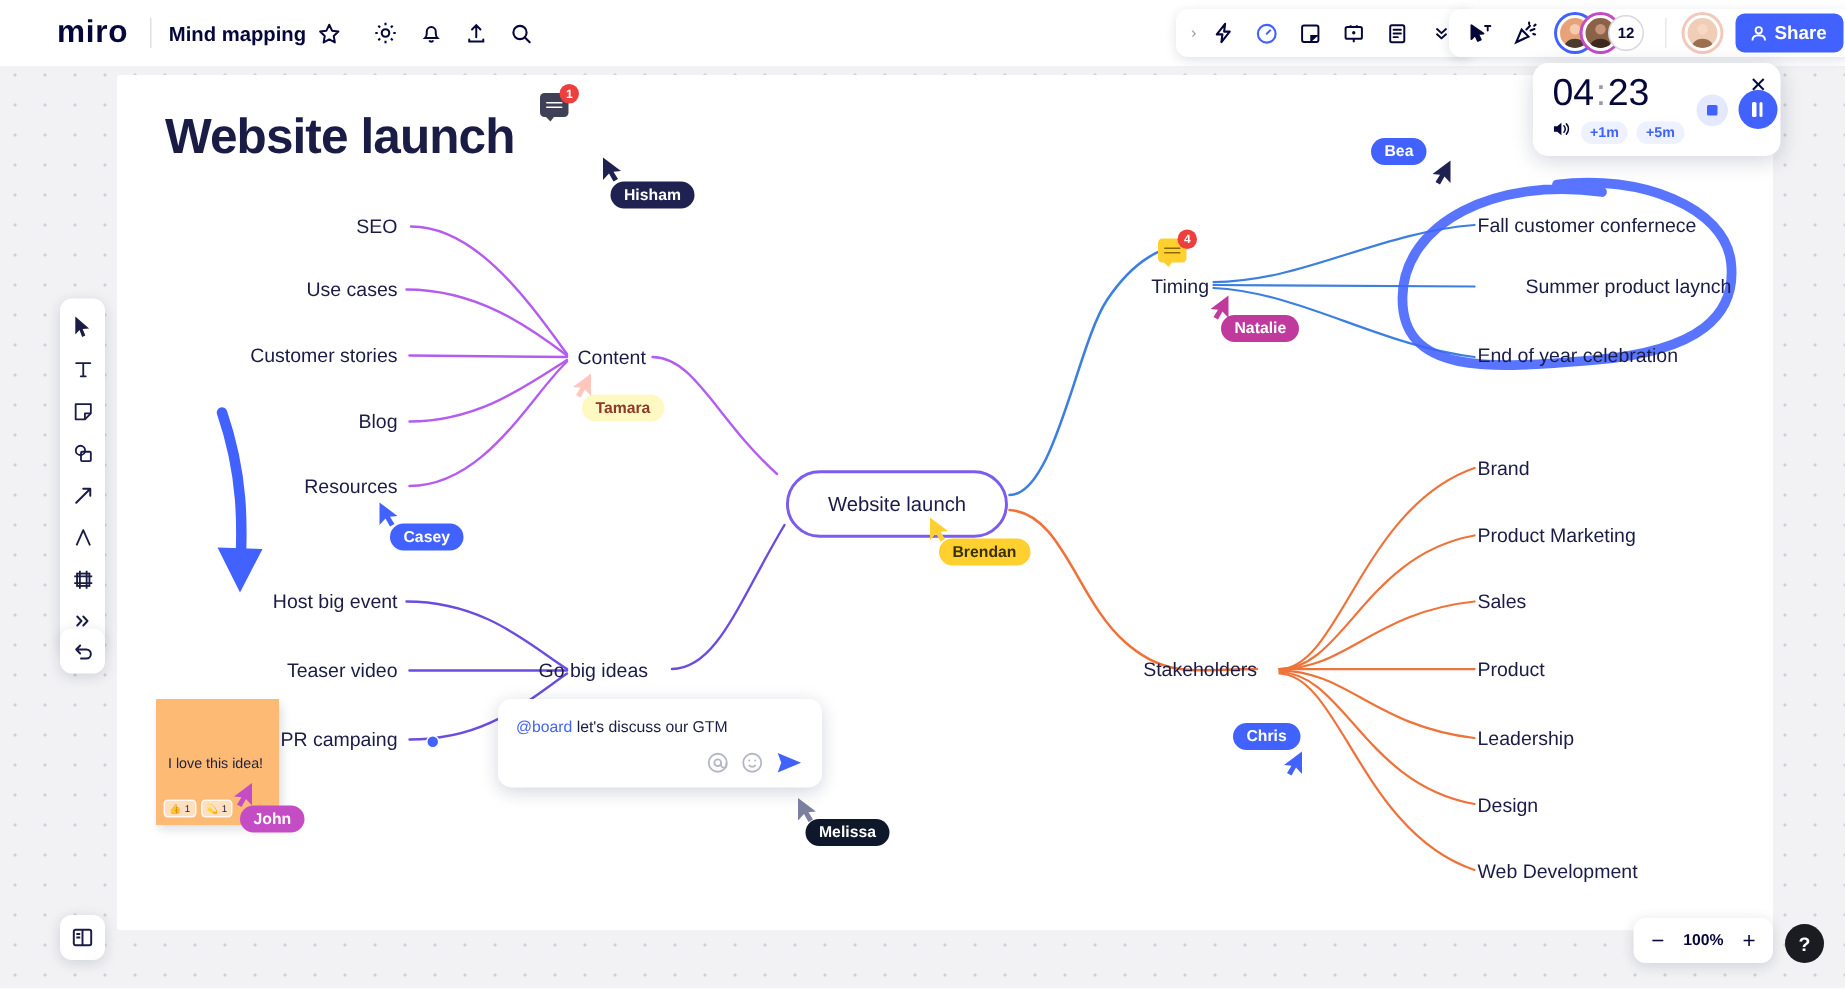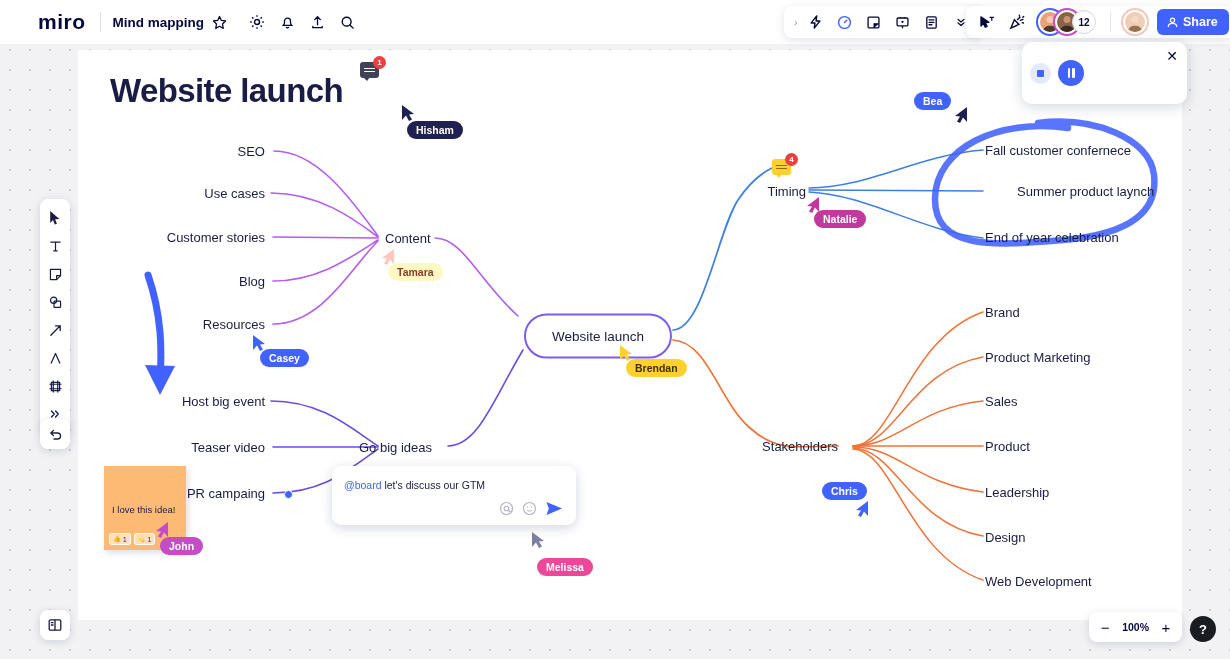--- a/index.html
+++ b/index.html
@@ -237,21 +237,21 @@
   }
   .bub-dark { background: #3f4157; }
   .bub-dark::after { border-top: 4px solid #3f4157; }
   .bub-dark .ln { background: #ffffff; }
   .bub-yellow { background: #ffd02e; }
   .bub-yellow::after { border-top: 4px solid #ffd02e; }
   .bub-yellow .ln { background: #8a6a00; }
 
   
   .comment-box {
-    position: absolute; left: 332px; top: 466px; width: 244px; height: 59px;
+    position: absolute; left: 332px; top: 466px; width: 216px; height: 59px;
     background: #ffffff; border-radius: 9px;
     box-shadow: 0 3px 12px rgba(9,30,66,.18);
     z-index: 19;
   }
   .comment-box .ctext {
     position: absolute; left: 12px; top: 13px; font-size: 10.5px; color: #1a1c45;
   }
   .comment-box .ctext .mention { color: #4262ff; }
   .comment-box .cicons {
     position: absolute; right: 12px; bottom: 8px; display: flex; align-items: center; gap: 8px;
@@ -443,21 +443,21 @@
     <svg class="arrow" width="14" height="18" viewBox="0 0 14 18">
       <path d="M13,1 L13,16 L9,11.6 L6,17 L3,15.4 L6,10.5 L1,10 Z" fill="#c44cc4"></path>
     </svg>
     <div class="tag" style="left:5px; top:16px; background:#c44cc4;">John</div>
   </div>
 
   <div class="cursor" style="left:531px; top:531px;">
     <svg class="arrow" width="14" height="18" viewBox="0 0 14 18">
       <path d="M1,1 L1,16 L5,11.6 L8,17 L11,15.4 L8,10.5 L13,10 Z" fill="#7c7f9e"></path>
     </svg>
-    <div class="tag" style="left:6px; top:27px; background:#ec4899;">Melissa</div>
+    <div class="tag" style="left:6px; top:15px; background:#0f172a;">Melissa</div>
   </div>
 
   <div class="cursor" style="left:954px; top:106px;">
     <svg class="arrow" width="14" height="18" viewBox="0 0 14 18">
       <path d="M13,1 L13,16 L9,11.6 L6,17 L3,15.4 L6,10.5 L1,10 Z" fill="#1f2150"></path>
     </svg>
     <div class="tag" style="left:-40px; top:-14px; background:#4262ff;">Bea</div>
   </div>
 
   <div class="cursor" style="left:806px; top:196px;">
@@ -588,20 +588,36 @@
         <svg width="13" height="13" viewBox="0 0 16 16" fill="none" stroke="#fff" stroke-width="1.5">
           <circle cx="8" cy="5.2" r="2.6"></circle>
             <path d="M2.8 13.6c0-2.9 2.3-4.4 5.2-4.4s5.2 1.5 5.2 4.4"></path>
         </svg>
         <span>Share</span>
       </div>
     </div>
   </div>
 
   <div class="timer">
+    <div class="timer-left">
+      <div class="timer-time">
+        <span>04</span><span class="colon">:</span><span>23</span>
+      </div>
+      <div class="timer-row">
+        <span class="spk">
+          <svg width="13" height="12" viewBox="0 0 14 13" fill="currentColor">
+            <path d="M1 4.6h2.4L6.4 2v9L3.4 8.4H1z"></path>
+            <path d="M8.2 4.2a3.2 3.2 0 0 1 0 4.6" fill="none" stroke="currentColor" stroke-width="1.1" stroke-linecap="round"></path>
+            <path d="M10 2.8a5.4 5.4 0 0 1 0 7.4" fill="none" stroke="currentColor" stroke-width="1.1" stroke-linecap="round"></path>
+          </svg>
+        </span>
+        <span class="pill">+1m</span>
+        <span class="pill">+5m</span>
+      </div>
+    </div>
     <div class="timer-ctrls">
       <div class="btn-stop">
           <i></i>
         </div>
       <div class="btn-pause">
           <i></i>
           <i></i>
         </div>
     </div>
     <div class="timer-close">✕</div>

